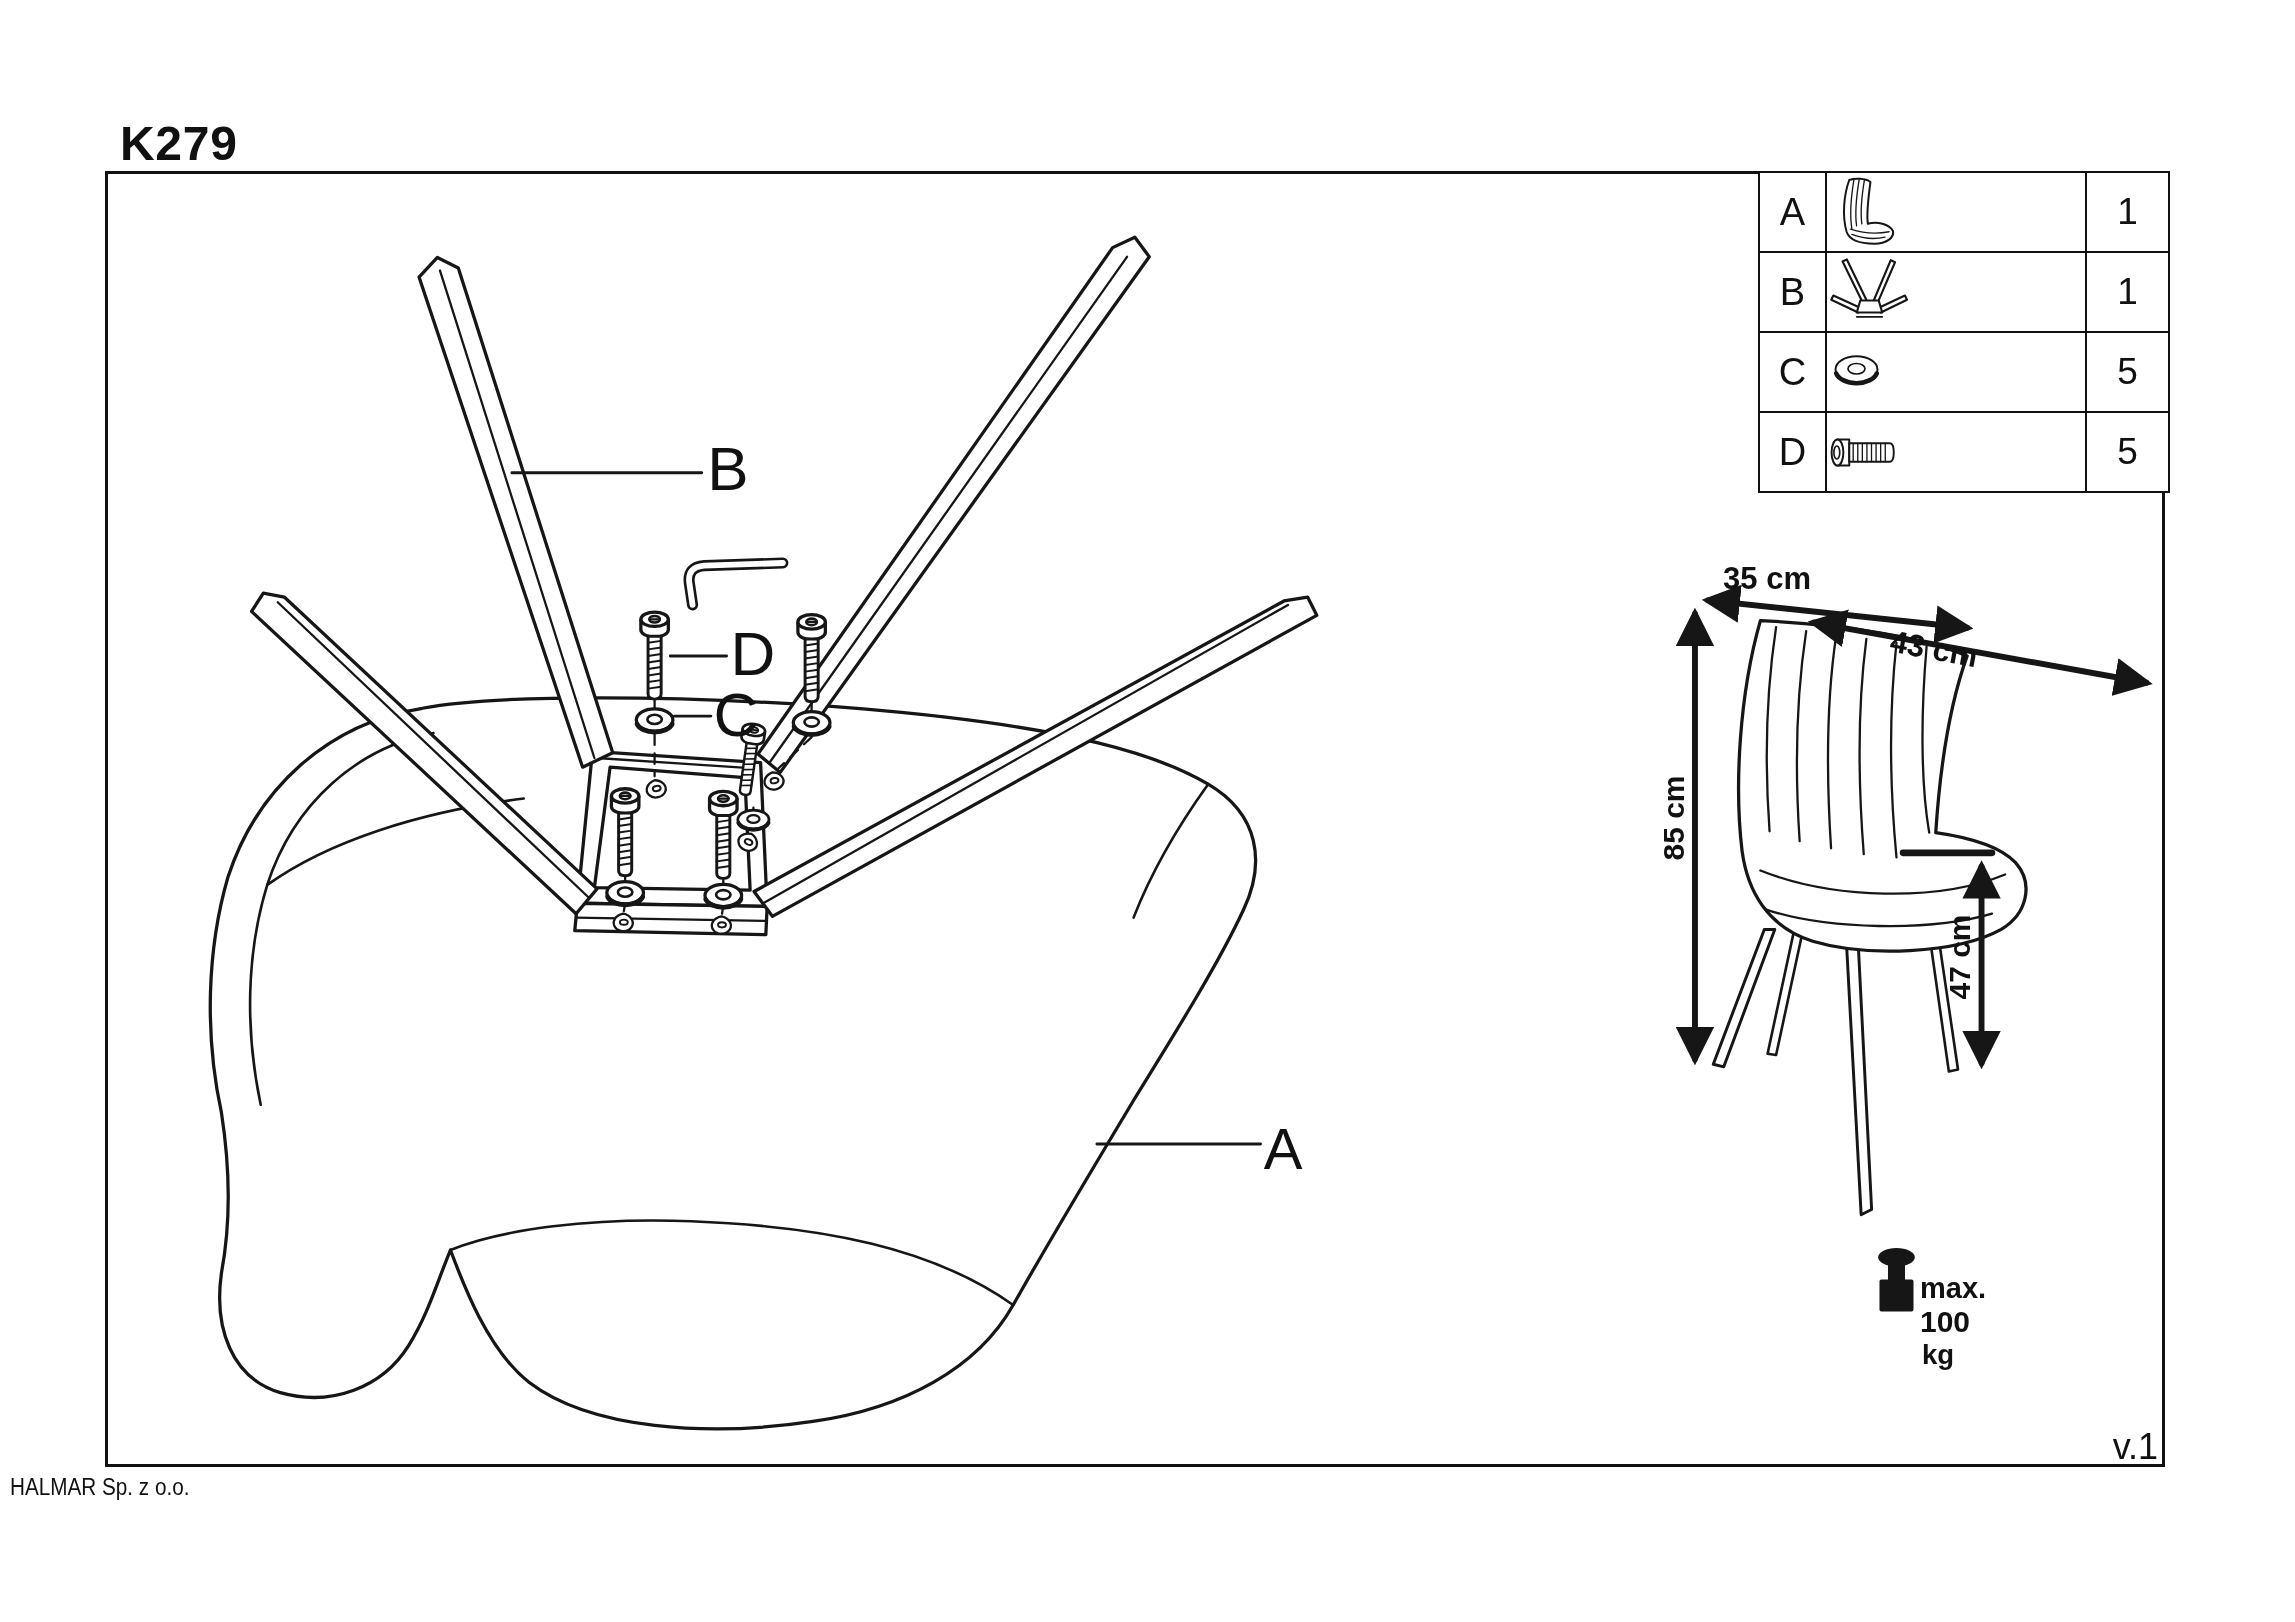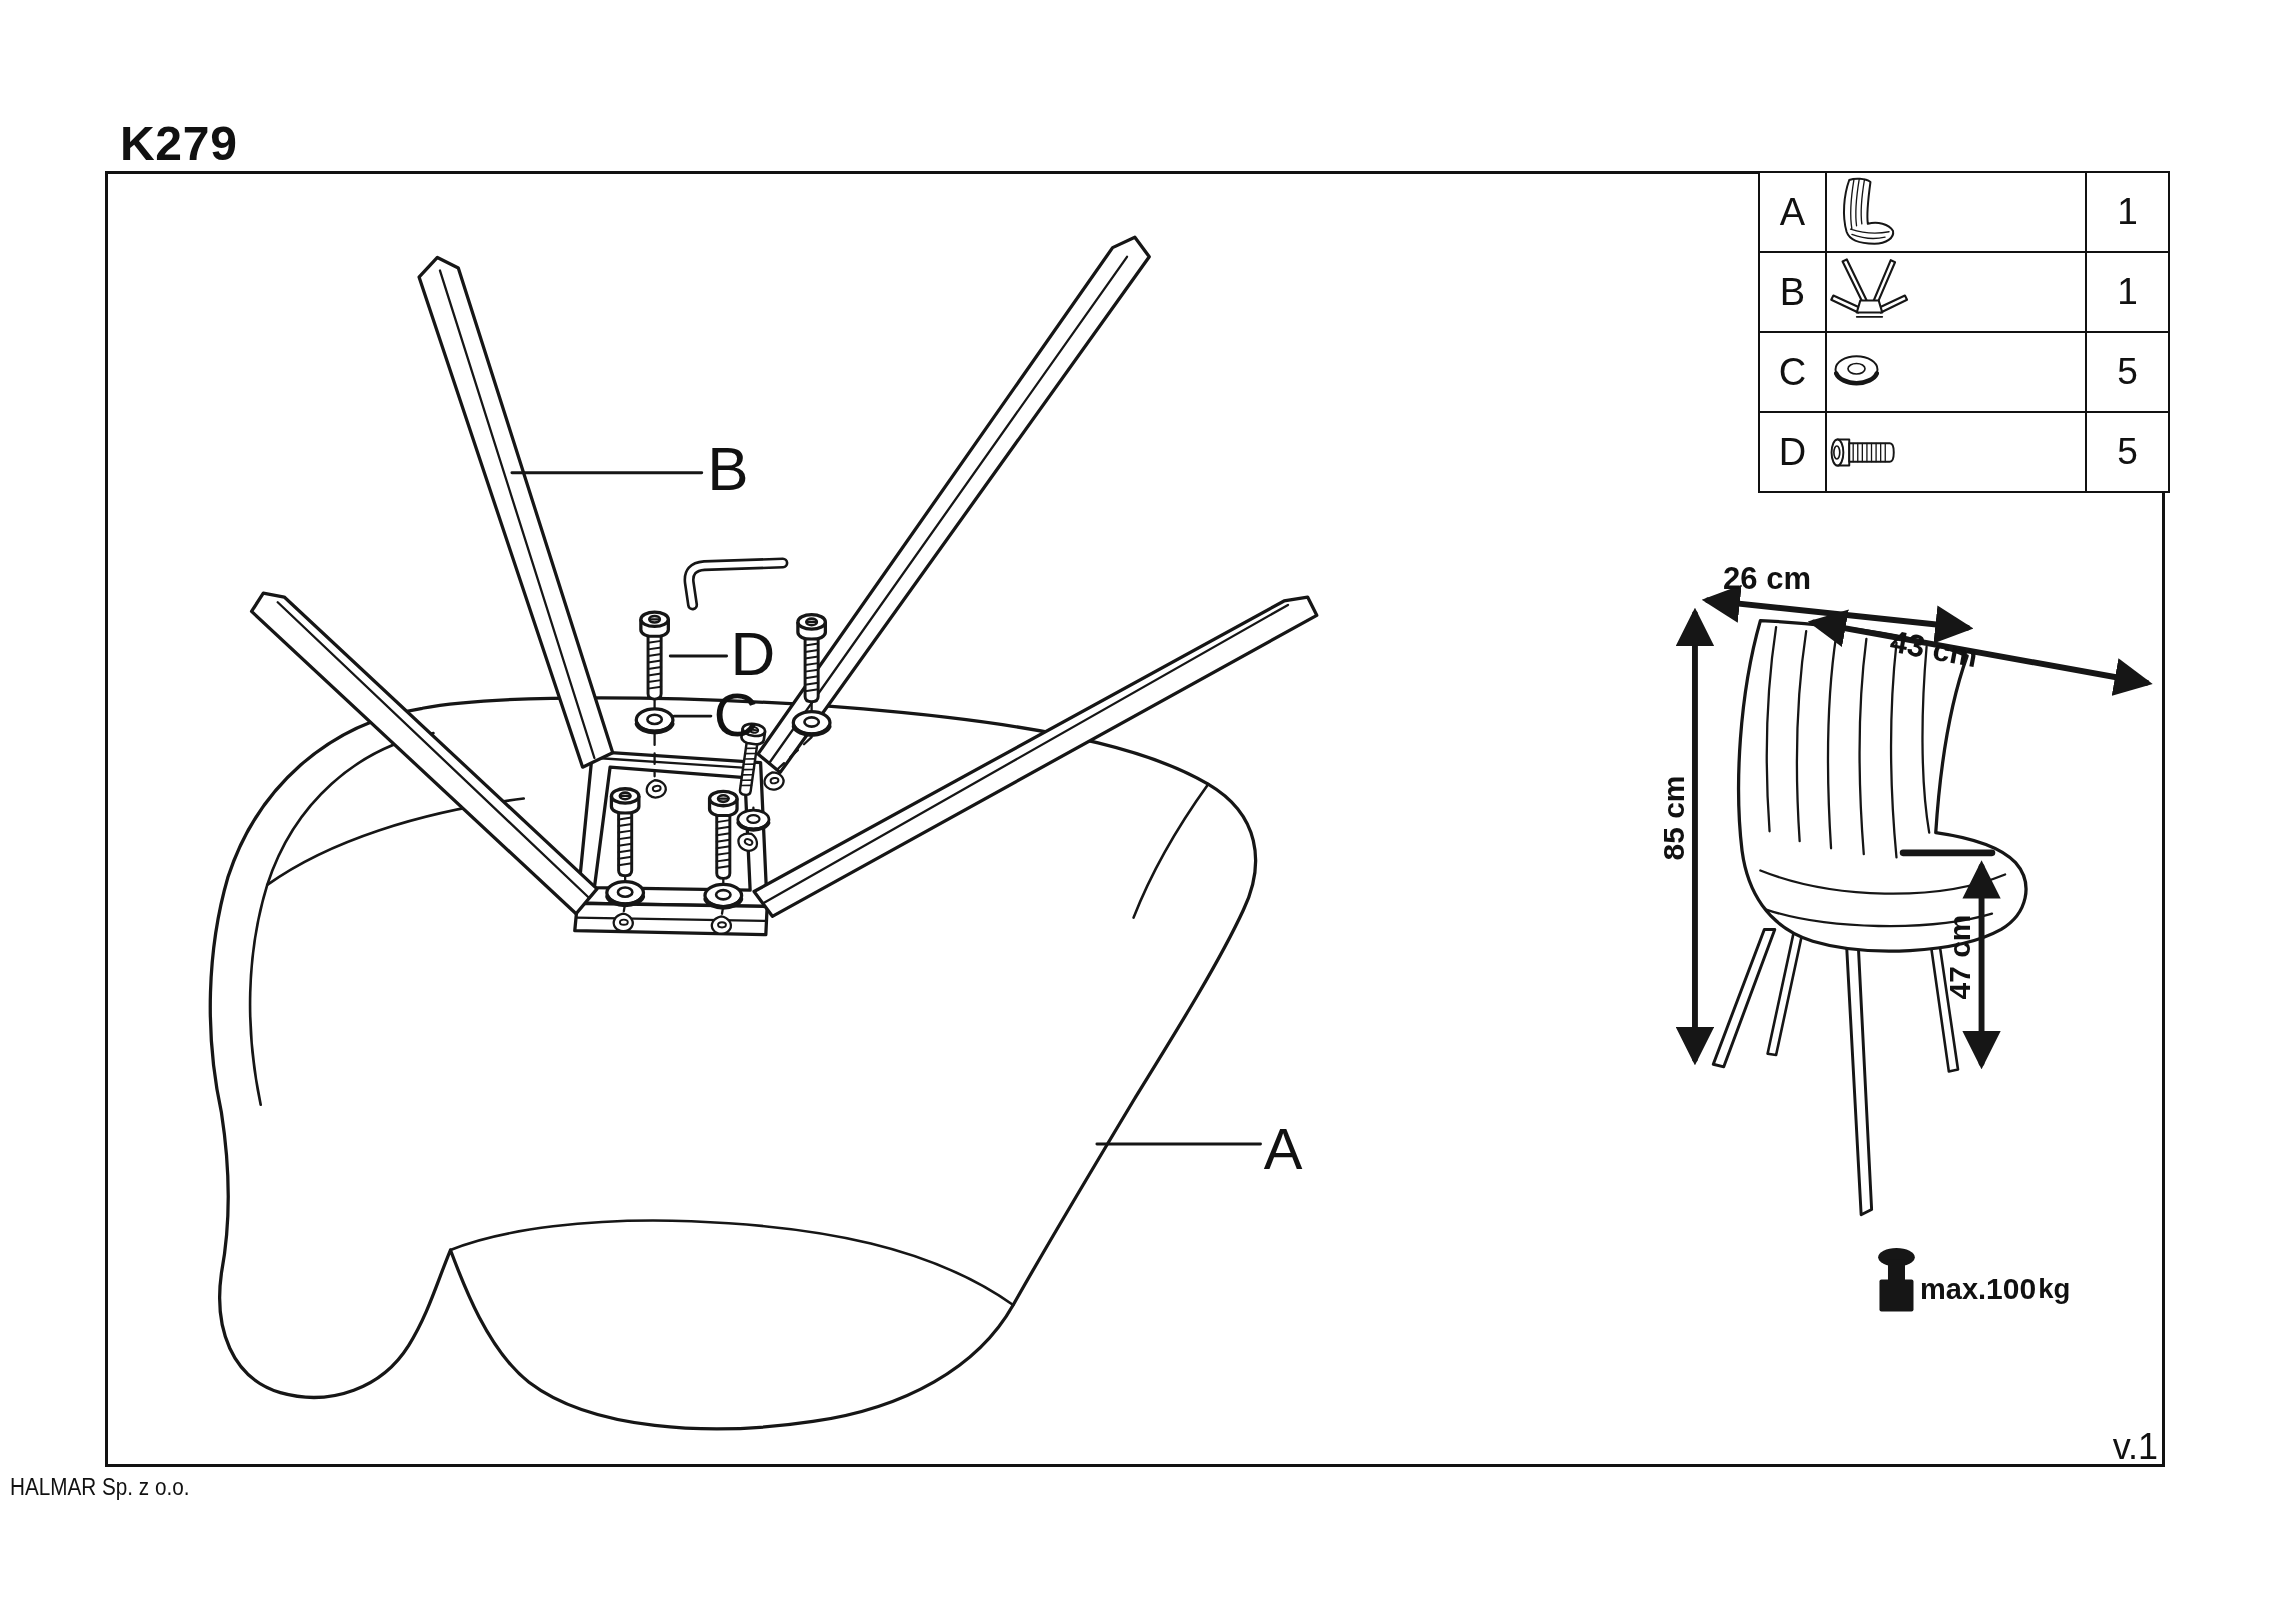--- a/index.html
+++ b/index.html
@@ -45,21 +45,21 @@
     text-align:center;vertical-align:middle;
     padding:0;
   }
   .ptable .cl{width:65px;font-size:38px;}
   .ptable .ci{width:258px;}
   .ptable .cq{width:81px;font-size:37px;}
   .ptable tr{height:80px;}
   
   .maxload{
     left:1920px;top:1272px;
-    display:flex;align-items:center;white-space:nowrap;
+    display:flex;align-items:flex-start;white-space:nowrap;flex-direction:column;
   }
   .maxload .p1{font-size:29px;font-weight:bold;}
   .maxload .p2{font-size:30px;font-weight:bold;}
   .maxload .p3{font-size:27.5px;font-weight:bold;margin-left:2px;}
   .version{
     left:2158px;top:1447px;
     font-size:36px;transform:translate(-100%,-50%);
   }
   .footer{
     left:0px;top:1474px;width:2272px;
@@ -212,21 +212,21 @@
       <rect x="2885" y="1924" width="26" height="36"></rect>
       <rect x="2872" y="1955" width="52" height="49" rx="3"></rect>
     </g>
   </svg>
 
   <div class="abs plabel" style="left:728px;top:469px;">B</div>
   <div class="abs plabel" style="left:753px;top:654px;">D</div>
   <div class="abs plabel" style="left:736px;top:715px;">C</div>
   <div class="abs plabel" style="left:1283px;top:1149px;font-size:58px;">A</div>
 
-  <div class="abs dim c" style="left:1767px;top:578px;">26 cm</div>
+  <div class="abs dim c" style="left:1767px;top:578px;">35 cm</div>
   <div class="abs dim rot43" style="left:1934px;top:649px;">43 cm</div>
   <div class="abs dim rot90" style="left:1674px;top:818px;">85 cm</div>
   <div class="abs dim rot90" style="left:1960px;top:957px;">47 cm</div>
 
   <div class="abs maxload">
     <span class="p1">max.</span>
       <span class="p2">100</span>
       <span class="p3">kg</span>
   </div>
 

